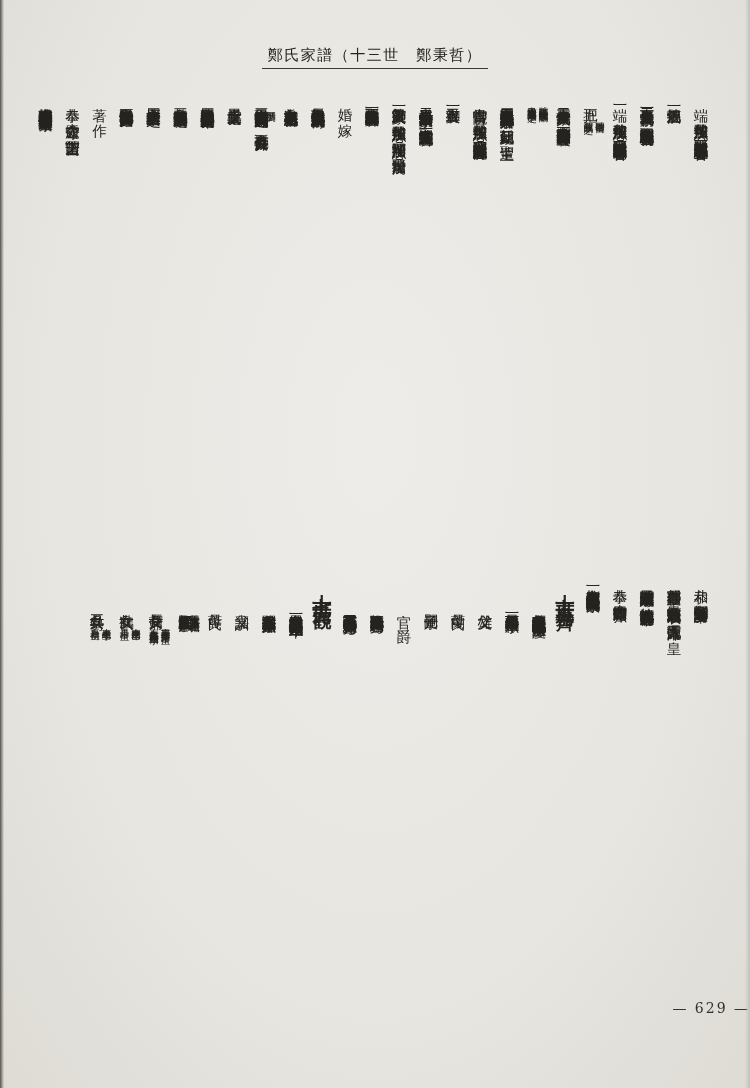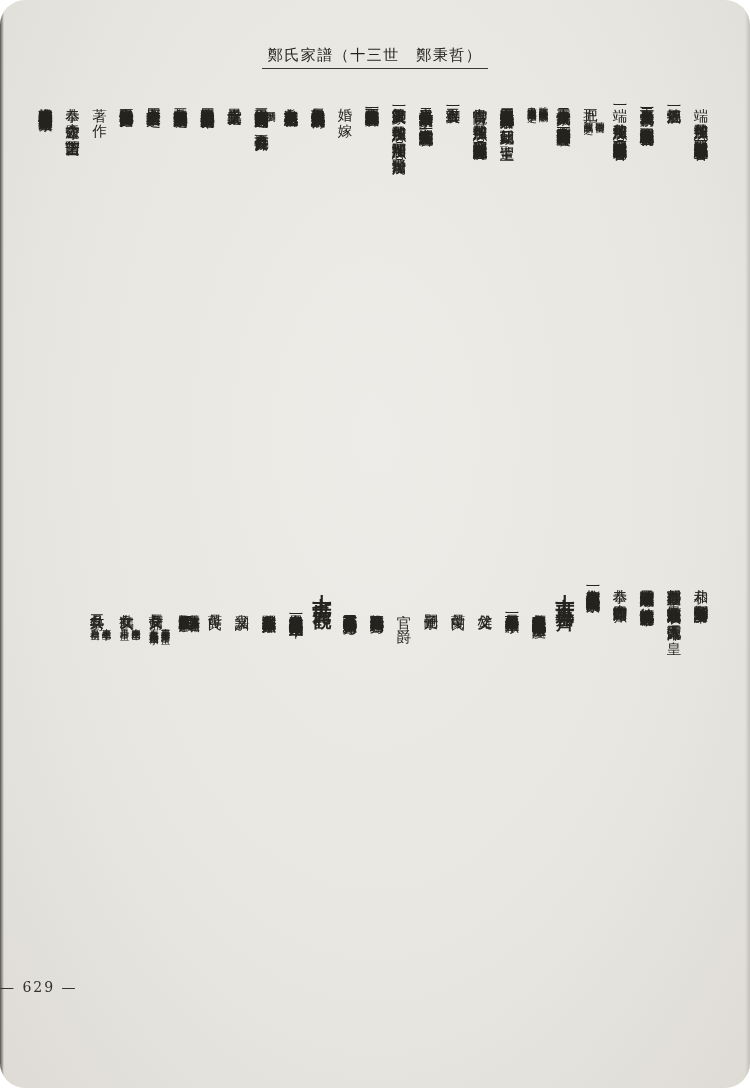--- a/index.html
+++ b/index.html
@@ -1,37 +1,37 @@
 <!DOCTYPE html>
 <html><head>
 <meta charset="utf-8">
 <style>
   html,body{margin:0;padding:0;}
   body{width:750px;height:1088px;font-family:"DejaVu Serif","Liberation Serif",serif;}
   .page{position:absolute;inset:0;width:750px;height:1088px;overflow:hidden;
         background:radial-gradient(ellipse at 50% 40%, #eeece8 0%, #e8e6e1 60%, #dddbd4 100%);
-        color:#262420;border-radius:25px;}
+        color:#262420;}
   .page::before{content:"";position:absolute;left:0;top:0;width:4px;height:100%;
         background:linear-gradient(to right,#55534e,rgba(85,83,78,0));}
   .page::after{content:"";position:absolute;right:0;top:0;width:5px;height:100%;
         background:linear-gradient(to left,#c2c0ba,rgba(194,192,186,0));}
   .title-wrap{position:absolute;top:45px;left:0;width:100%;text-align:center;}
   .title{display:inline-block;font-size:15px;letter-spacing:1.5px;
         border-bottom:1.5px solid #3a3833;padding:0 6px 3px 6px;}
   .vsec{position:absolute;right:36px;writing-mode:vertical-rl;text-orientation:mixed;
         font-size:14.5px;line-height:27px;letter-spacing:0.3px;white-space:nowrap;}
   #top-section{top:97px;height:478px;}
   #bottom-section{top:578px;height:430px;}
   .col{margin:0;}
   .heading{font-size:19px;font-weight:bold;letter-spacing:4.5px;}
   .indent{text-indent:25px;}
   .note{display:inline-block;writing-mode:vertical-rl;font-size:9.5px;line-height:11.5px;
         letter-spacing:0.5px;vertical-align:middle;margin:2px 0;}
   .note div{text-indent:0;}
-  .page-number{position:absolute;top:979px;left:0;width:100%;text-align:left;
+  .page-number{position:absolute;top:1000px;left:0;width:100%;text-align:right;
         font-size:14px;letter-spacing:2px;color:#32302b;}
 </style>
 </head>
 <body>
 
 <div class="page">
   <div class="title-wrap">
     <span class="title">鄭氏家譜（十三世　鄭秉哲）</span>
   </div>
 

